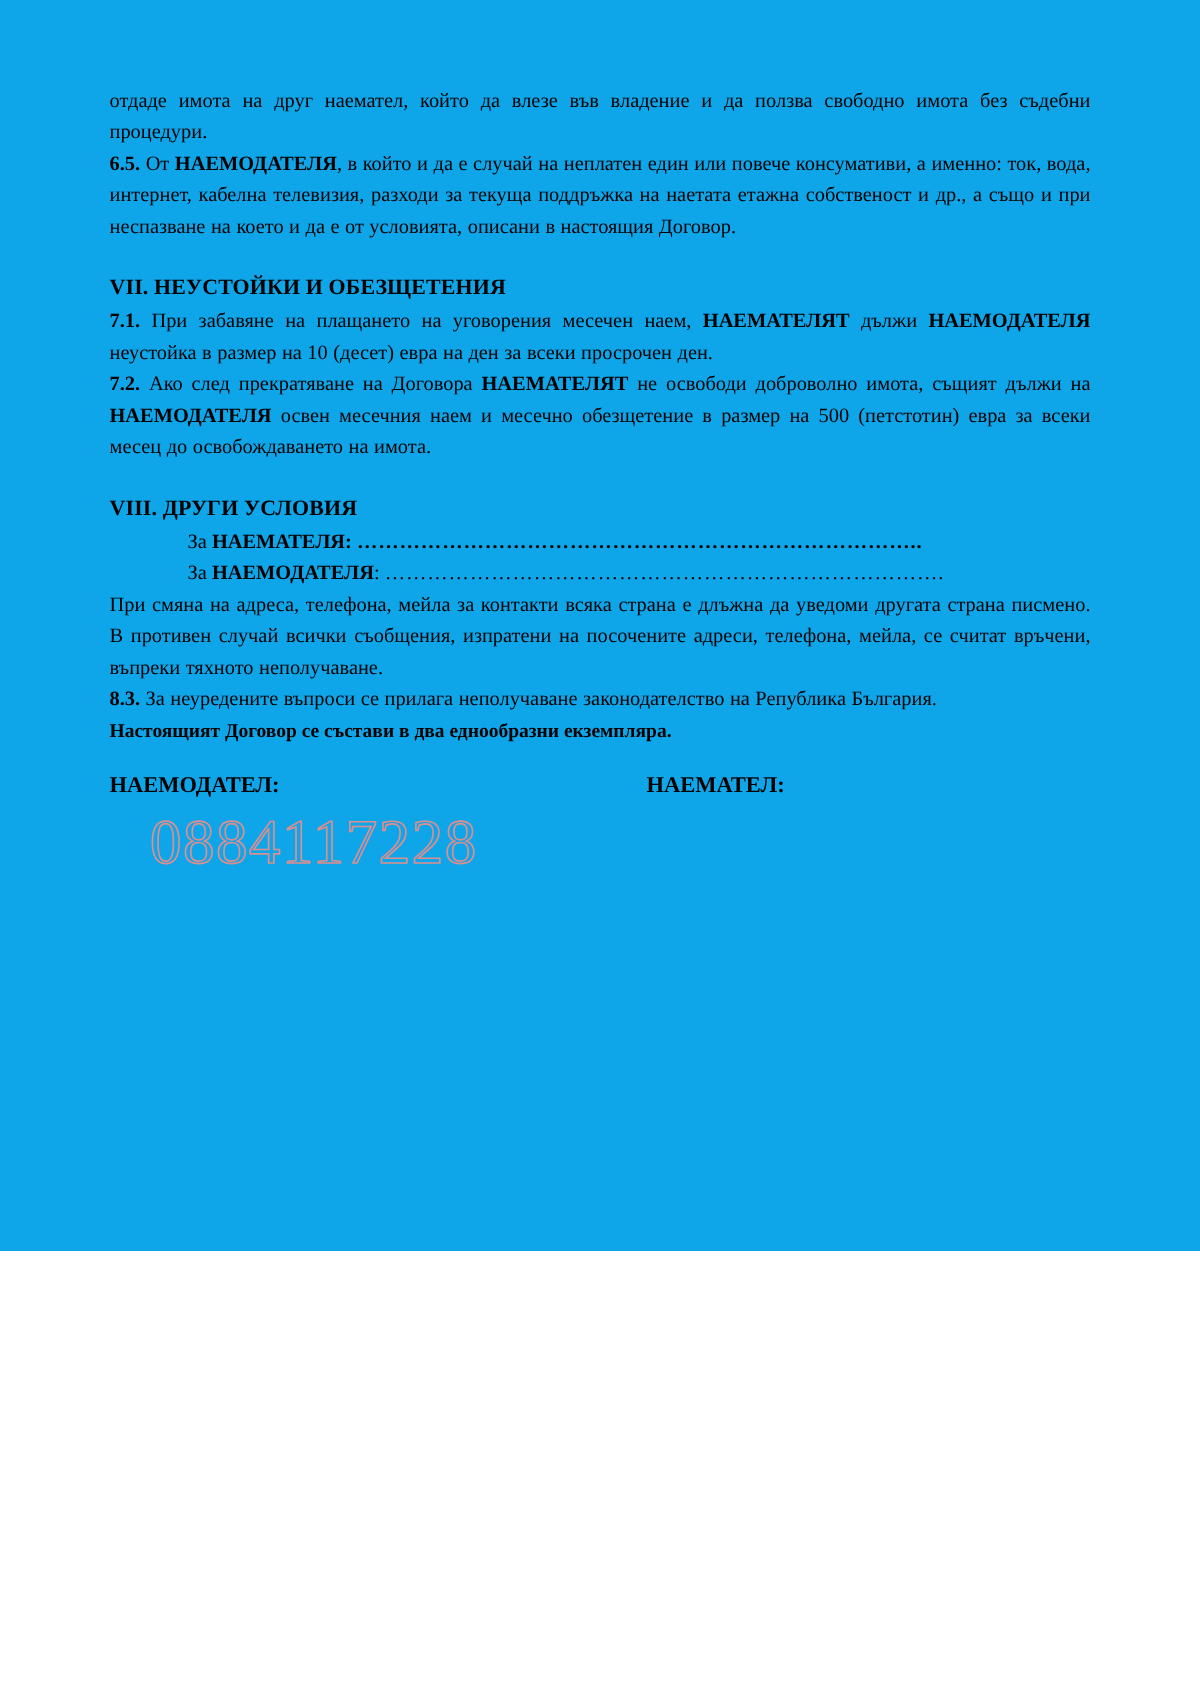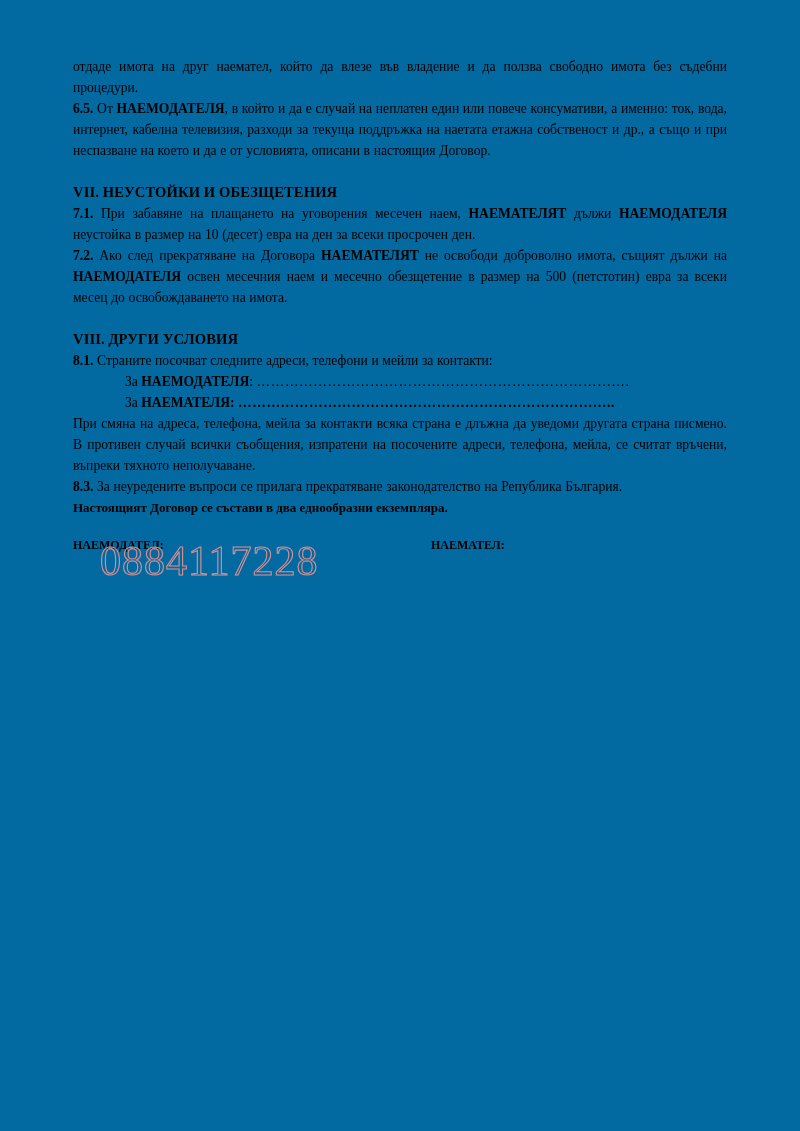--- a/index.html
+++ b/index.html
@@ -15,22 +15,22 @@
     font-family: "Liberation Serif", "DejaVu Serif", serif;
     color: #000000;
     overflow: hidden;
   }
 
   .page {
     position: absolute;
     left: 0;
     top: 0;
     width: 800px;
-    height: 1131px;
-    background: #0369a1;
+    height: 834px;
+    background: #0ea5e9;
   }
 
   .content {
     position: absolute;
     left: 73px;
     top: 56px;
     width: 654px;
   }
 
   
@@ -80,21 +80,21 @@
     font-weight: bold;
     margin: 0;
     text-align: left;
     position: relative;
     z-index: 3;
   }
 
   
   .sign-row {
     position: relative;
-    font-size: 12px;
+    font-size: 15px;
     line-height: 21px;
     font-weight: bold;
     margin-top: 17px;
     height: 22px;
   }
   .sign-left {
     position: absolute;
     left: 0;
     top: 0;
   }
@@ -142,30 +142,29 @@
     <p class="heading">VII. НЕУСТОЙКИ И ОБЕЗЩЕТЕНИЯ</p>
 
     <p class="para"><span class="b">7.1.</span><span> При забавяне на плащането на уговорения месечен наем, </span><span class="b">НАЕМАТЕЛЯТ</span><span> дължи </span><span class="b">НАЕМОДАТЕЛЯ</span><span> неустойка в размер на 10 (десет) евра на ден за всеки просрочен ден.</span></p>
 
     <p class="para"><span class="b">7.2.</span><span> Ако след прекратяване на Договора </span><span class="b">НАЕМАТЕЛЯТ</span><span> не освободи доброволно имота, същият дължи на </span><span class="b">НАЕМОДАТЕЛЯ</span><span> освен месечния наем и месечно обезщетение в размер на 500  (петстотин) евра за всеки месец до освобождаването на имота.</span></p>
 
     <div class="spacer"></div>
 
     <p class="heading">VIII. ДРУГИ УСЛОВИЯ</p>
 
-    <p class="para"><span class="b">8.1.</span><span> Страните посочват следните адреси, телефони и мейли за контакти:</span></p>
+
+    <p class="contact-line"><span>За </span><span class="b">НАЕМАТЕЛЯ:</span><span> </span><span class="b dots">……………………………………………………………………..</span></p>
 
     <p class="contact-line"><span>За </span><span class="b">НАЕМОДАТЕЛЯ</span><span>: </span><span class="dots">…………………………………………………………………….</span></p>
-
-    <p class="contact-line"><span>За </span><span class="b">НАЕМАТЕЛЯ:</span><span> </span><span class="b dots">……………………………………………………………………..</span></p>
 
     <p class="para"><span>При смяна на адреса, телефона, мейла за контакти всяка страна е длъжна да уведоми другата страна писмено. В противен случай всички съобщения, изпратени на посочените адреси, телефона, мейла, се считат връчени, въпреки тяхното неполучаване.</span></p>
 
 
-    <p class="para"><span class="b">8.3.</span><span> За неуредените въпроси се прилага прекратяване законодателство на Република България.</span></p>
+    <p class="para"><span class="b">8.3.</span><span> За неуредените въпроси се прилага неполучаване законодателство на Република България.</span></p>
 
     <p class="closing">Настоящият Договор се състави в два еднообразни екземпляра.</p>
 
     <div class="sign-row">
       <span class="sign-left">НАЕМОДАТЕЛ:</span>
       <span class="sign-right">НАЕМАТЕЛ:</span>
     </div>
 
   </div>
 

